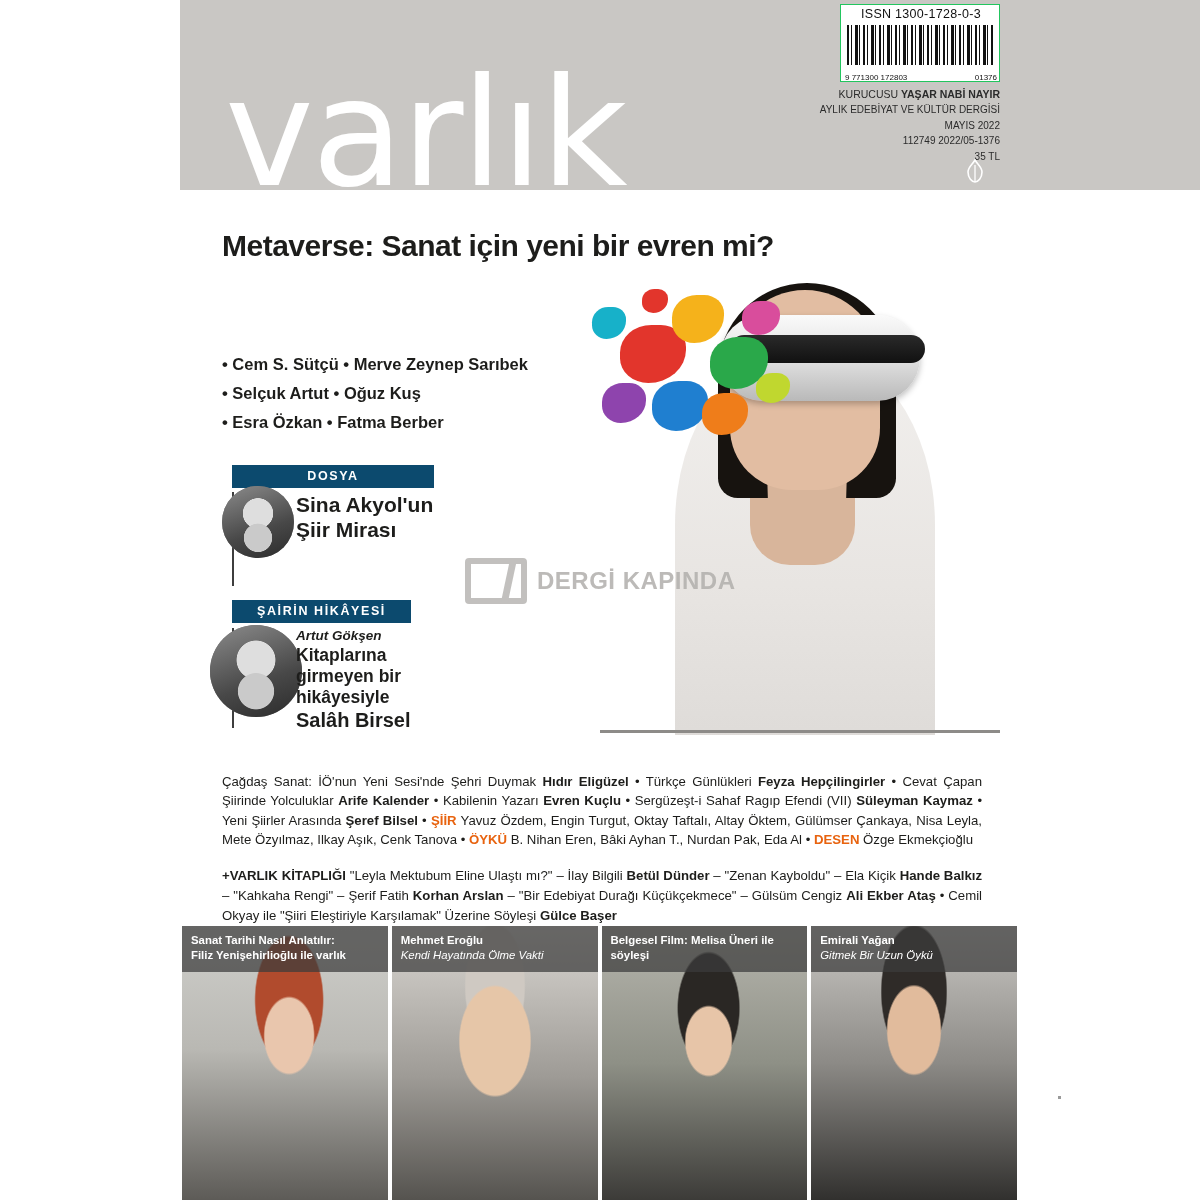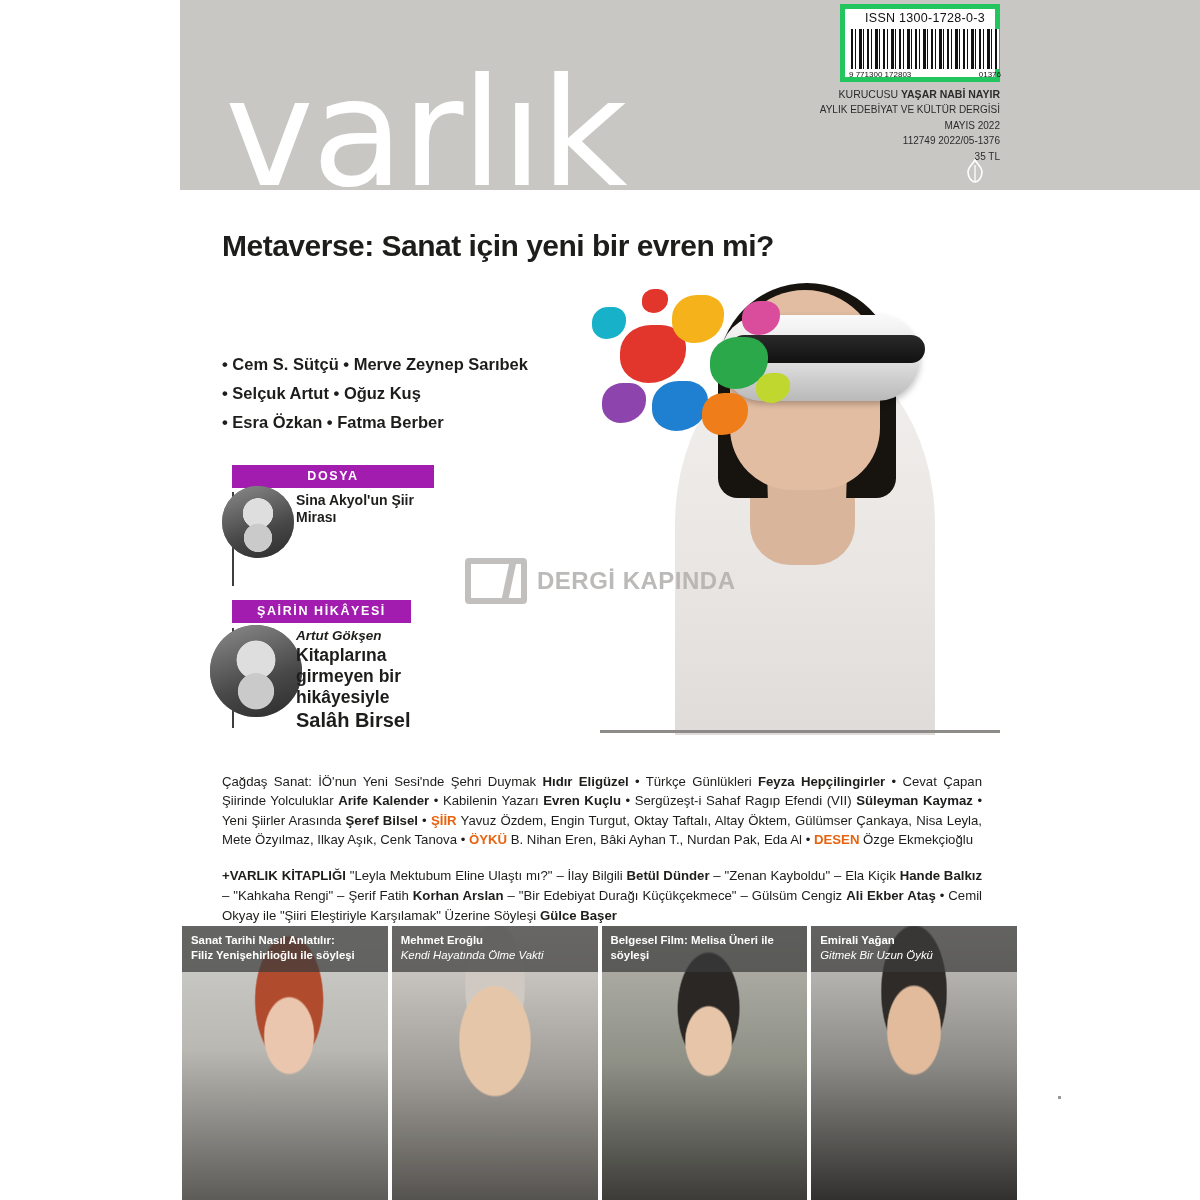--- a/index.html
+++ b/index.html
@@ -33,21 +33,21 @@
     letter-spacing: -2px;
     font-family: "DejaVu Sans", sans-serif;
   }
 
   
   .barcode-box {
     position: absolute;
     left: 840px; top: 4px;
     width: 160px; height: 78px;
     background: #ffffff;
-    border: 5px solid #22c55e;
+    border: 1px solid #22c55e;
   }
   .isbn-text {
     position: absolute;
     left: 0; top: 2px;
     width: 160px;
     text-align: center;
     font-size: 12.5px;
     color: #111;
     letter-spacing: .3px;
   }
@@ -57,21 +57,21 @@
     width: 148px; height: 40px;
     background:
       repeating-linear-gradient(to right,
         #111 0px, #111 2px, #fff 2px, #fff 4px,
         #111 4px, #111 5px, #fff 5px, #fff 8px,
         #111 8px, #111 11px, #fff 11px, #fff 12px,
         #111 12px, #111 13px, #fff 13px, #fff 16px);
   }
   .barcode-digits {
     position: absolute;
-    left: 4px; top: 61px;
+    left: 4px; top: 68px;
     width: 152px;
     font-size: 8px;
     color: #111;
     display: flex;
     justify-content: space-between;
     font-family: "Liberation Sans", sans-serif;
   }
 
   .imprint {
     position: absolute;
@@ -108,21 +108,21 @@
     width: 420px;
     font-size: 16.5px;
     font-weight: bold;
     color: #1d1d1b;
     line-height: 1.75;
   }
 
   
   .dosya-header, .sairin-header {
     position: absolute;
-    background: #a21caf;
+    background: #0c4a6e;
     color: #ffffff;
     font-size: 12.5px;
     font-weight: bold;
     letter-spacing: 1.6px;
     text-align: center;
     padding: 4px 0 5px;
   }
   .dosya-header { left: 232px; top: 465px; width: 202px; }
   .sairin-header { left: 232px; top: 600px; width: 179px; }
 
@@ -131,21 +131,21 @@
     background: #3e3e3e;
     width: 2px;
   }
 
   .dosya-block {
     position: absolute;
     left: 296px; top: 492px;
     width: 150px;
   }
   .dosya-title {
-    font-size: 14px;
+    font-size: 21px;
     font-weight: bold;
     color: #1d1d1b;
     line-height: 1.2;
   }
   .dosya-names {
     margin-top: 6px;
     font-size: 13px;
     font-style: italic;
     font-weight: bold;
     color: #1d1d1b;
@@ -462,21 +462,21 @@
   <div class="photo-baseline"></div>
 
   <div class="contents">Çağdaş Sanat: İÖ'nun Yeni Sesi'nde Şehri Duymak <b>Hıdır Eligüzel</b> • Türkçe Günlükleri <b>Feyza Hepçilingirler</b> • Cevat Çapan Şiirinde Yolculuklar <b>Arife Kalender</b> • Kabilenin Yazarı <b>Evren Kuçlu</b> • Sergüzeşt-i Sahaf Ragıp Efendi (VII) <b>Süleyman Kaymaz</b> • Yeni Şiirler Arasında <b>Şeref Bilsel</b> • <span class="tag">ŞİİR</span> Yavuz Özdem, Engin Turgut, Oktay Taftalı, Altay Öktem, Gülümser Çankaya, Nisa Leyla, Mete Özyılmaz, Ilkay Aşık, Cenk Tanova • <span class="tag">ÖYKÜ</span> B. Nihan Eren, Bâki Ayhan T., Nurdan Pak, Eda Al • <span class="tag">DESEN</span> Özge Ekmekçioğlu</div>
   <div class="kitapligi"><span class="lead">+VARLIK KİTAPLIĞI</span> "Leyla Mektubum Eline Ulaştı mı?" – İlay Bilgili <b>Betül Dünder</b> – "Zenan Kayboldu" – Ela Kiçik <b>Hande Balkız</b> – "Kahkaha Rengi" – Şerif Fatih <b>Korhan Arslan</b> – "Bir Edebiyat Durağı Küçükçekmece" – Gülsüm Cengiz <b>Ali Ekber Ataş</b> • Cemil Okyay ile "Şiiri Eleştiriyle Karşılamak" Üzerine Söyleşi <b>Gülce Başer</b></div>
 
   <div class="strip">
     <div class="strip-cell">
       <div class="img img-a"></div>
       <div class="cap">
         <div class="l1">Sanat Tarihi Nasıl Anlatılır:</div>
-        <div class="l1">Filiz Yenişehirlioğlu ile söyleşi</div>
+        <div class="l1">Filiz Yenişehirlioğlu ile varlık</div>
       </div>
     </div>
     <div class="strip-cell">
       <div class="img img-b"></div>
       <div class="cap">
         <div class="l1">Mehmet Eroğlu</div>
         <div class="l2">Kendi Hayatında Ölme Vakti</div>
       </div>
     </div>
     <div class="strip-cell">

